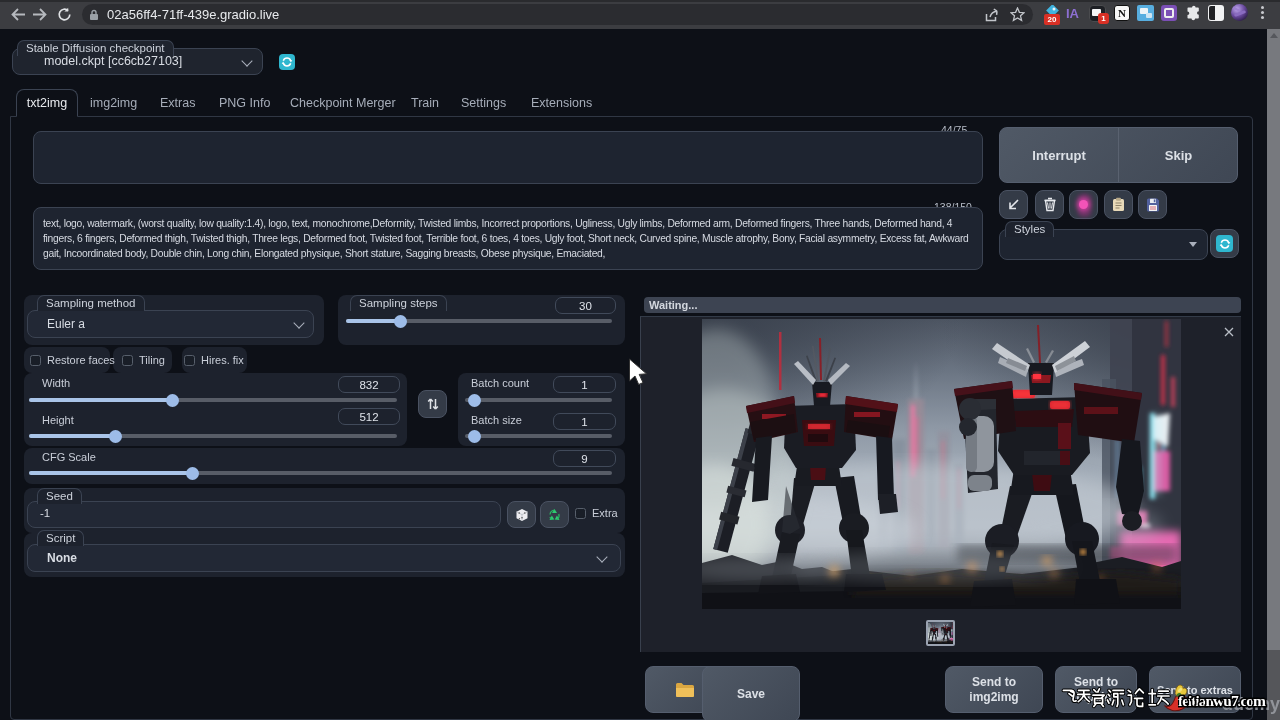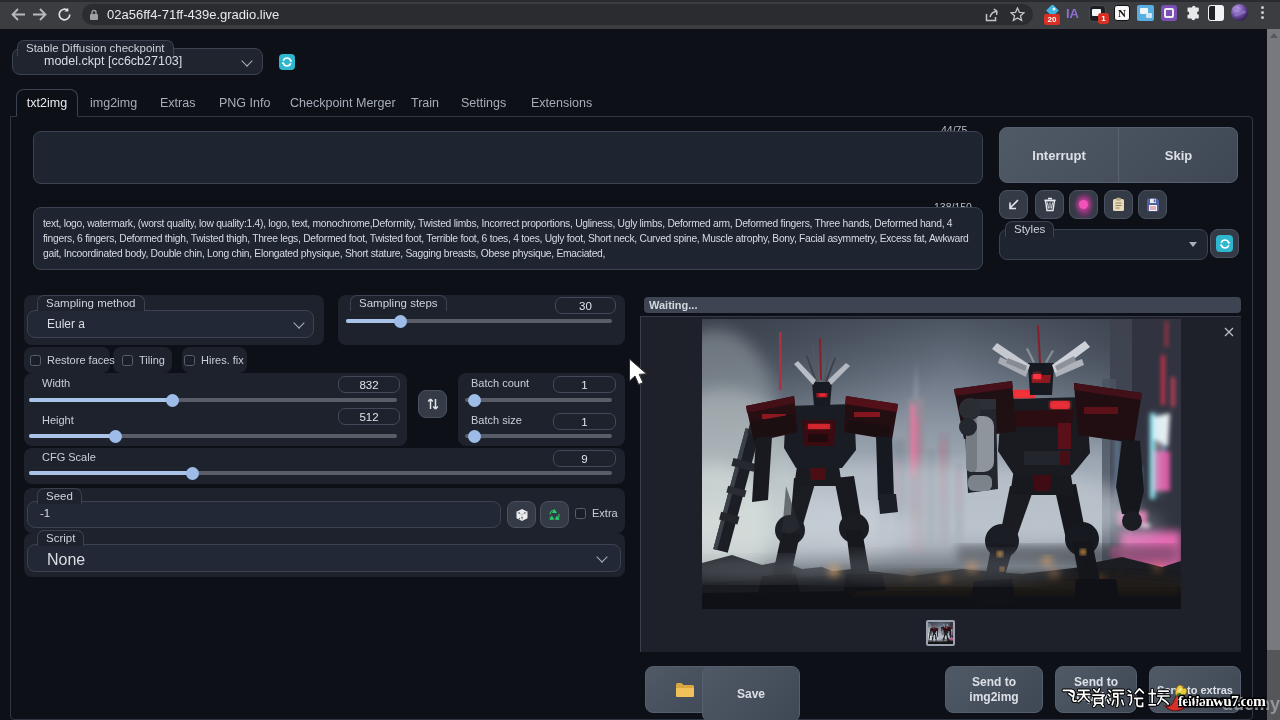--- a/index.html
+++ b/index.html
@@ -248,21 +248,21 @@
       <path d="M12.5 12 L10 7.5 L7.7 11.5 Z" fill="#2ecc71"></path>
       <path d="M3 6.5 A5 5 0 0 1 7.5 2.2 M11.8 6 A5 5 0 0 1 10.5 11.2 M4.5 11.6 A5 5 0 0 1 3 9" stroke="#28b862" stroke-width="1.2" fill="none"></path>
     </svg>
   </div>
   <div class="cb" style="left:575px;top:508px;"></div>
   <div class="abs lbl" style="left:592px;top:507px;">Extra</div>
 
   <div class="blk" style="left:24px;top:533px;width:601px;height:44px;"></div>
   <div class="notch" style="left:37px;top:530px;">Script</div>
   <div class="inputbox" style="left:27px;top:544px;width:594px;height:28px;"></div>
-  <div class="abs" style="left:47px;top:551px;color:#d9dde4;font-size:16px;">None</div>
+  <div class="abs" style="left:47px;top:551px;color:#d9dde4;font-size:12px;font-weight:bold;">None</div>
   <div class="chev" style="left:598px;top:553px;"></div>
 
   <div class="abs" style="left:644px;top:297px;width:597px;height:16px;background:#3d4452;border-radius:4px;"></div>
   <div class="abs" style="left:649px;top:299px;color:#d3d7de;font-size:11px;font-weight:bold;">Waiting...</div>
 
   <div class="abs" style="left:640px;top:316px;width:601px;height:336px;background:#1e212a;border-left:1px solid #39404d;border-top:1px solid #333b48;"></div>
   <svg class="abs" style="left:702px;top:319px" width="479" height="290" viewBox="0 0 479 290">
     <defs>
       <linearGradient id="sky" x1="0" y1="0" x2="0" y2="1">
         <stop offset="0" stop-color="#4e5663"></stop>

